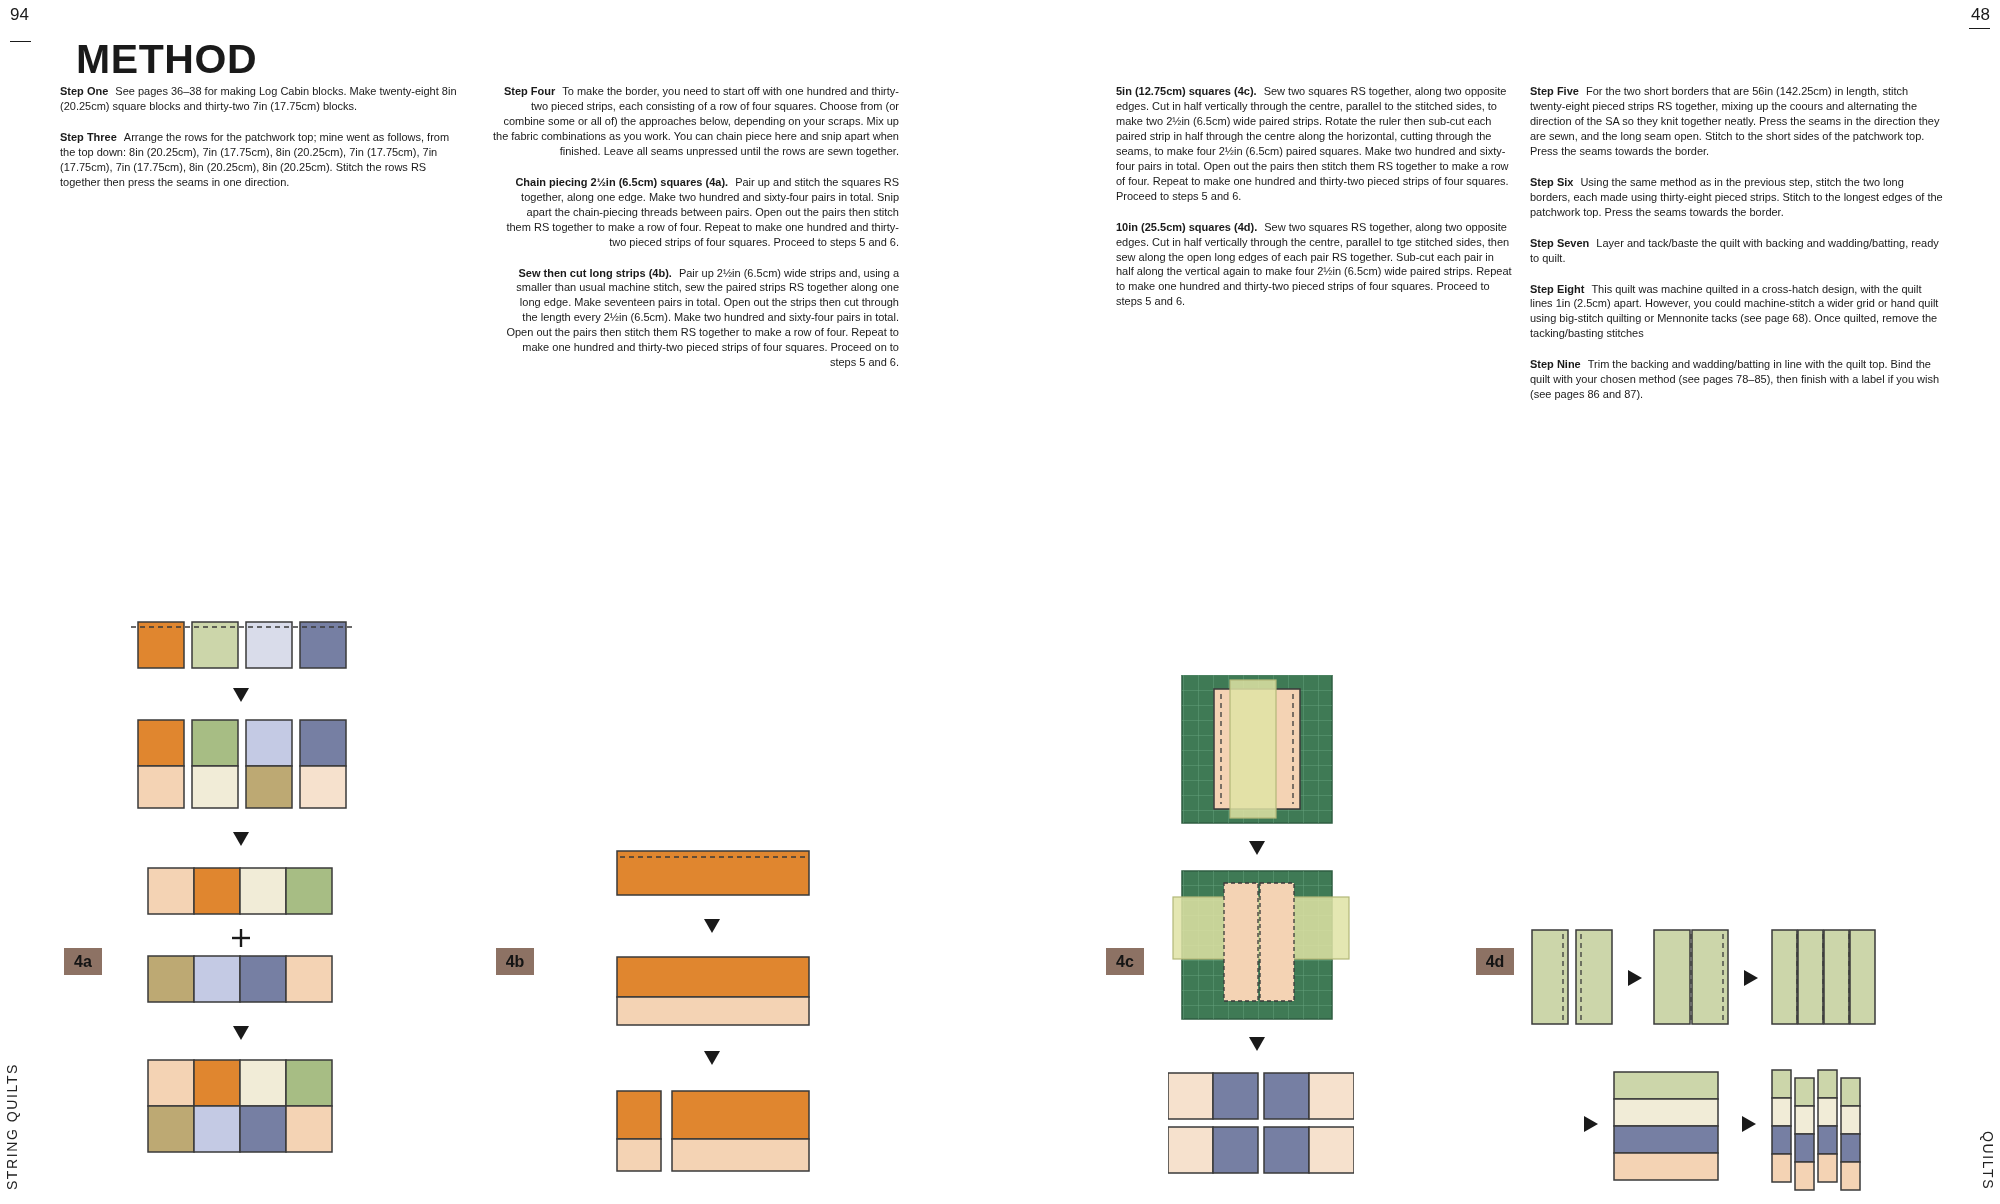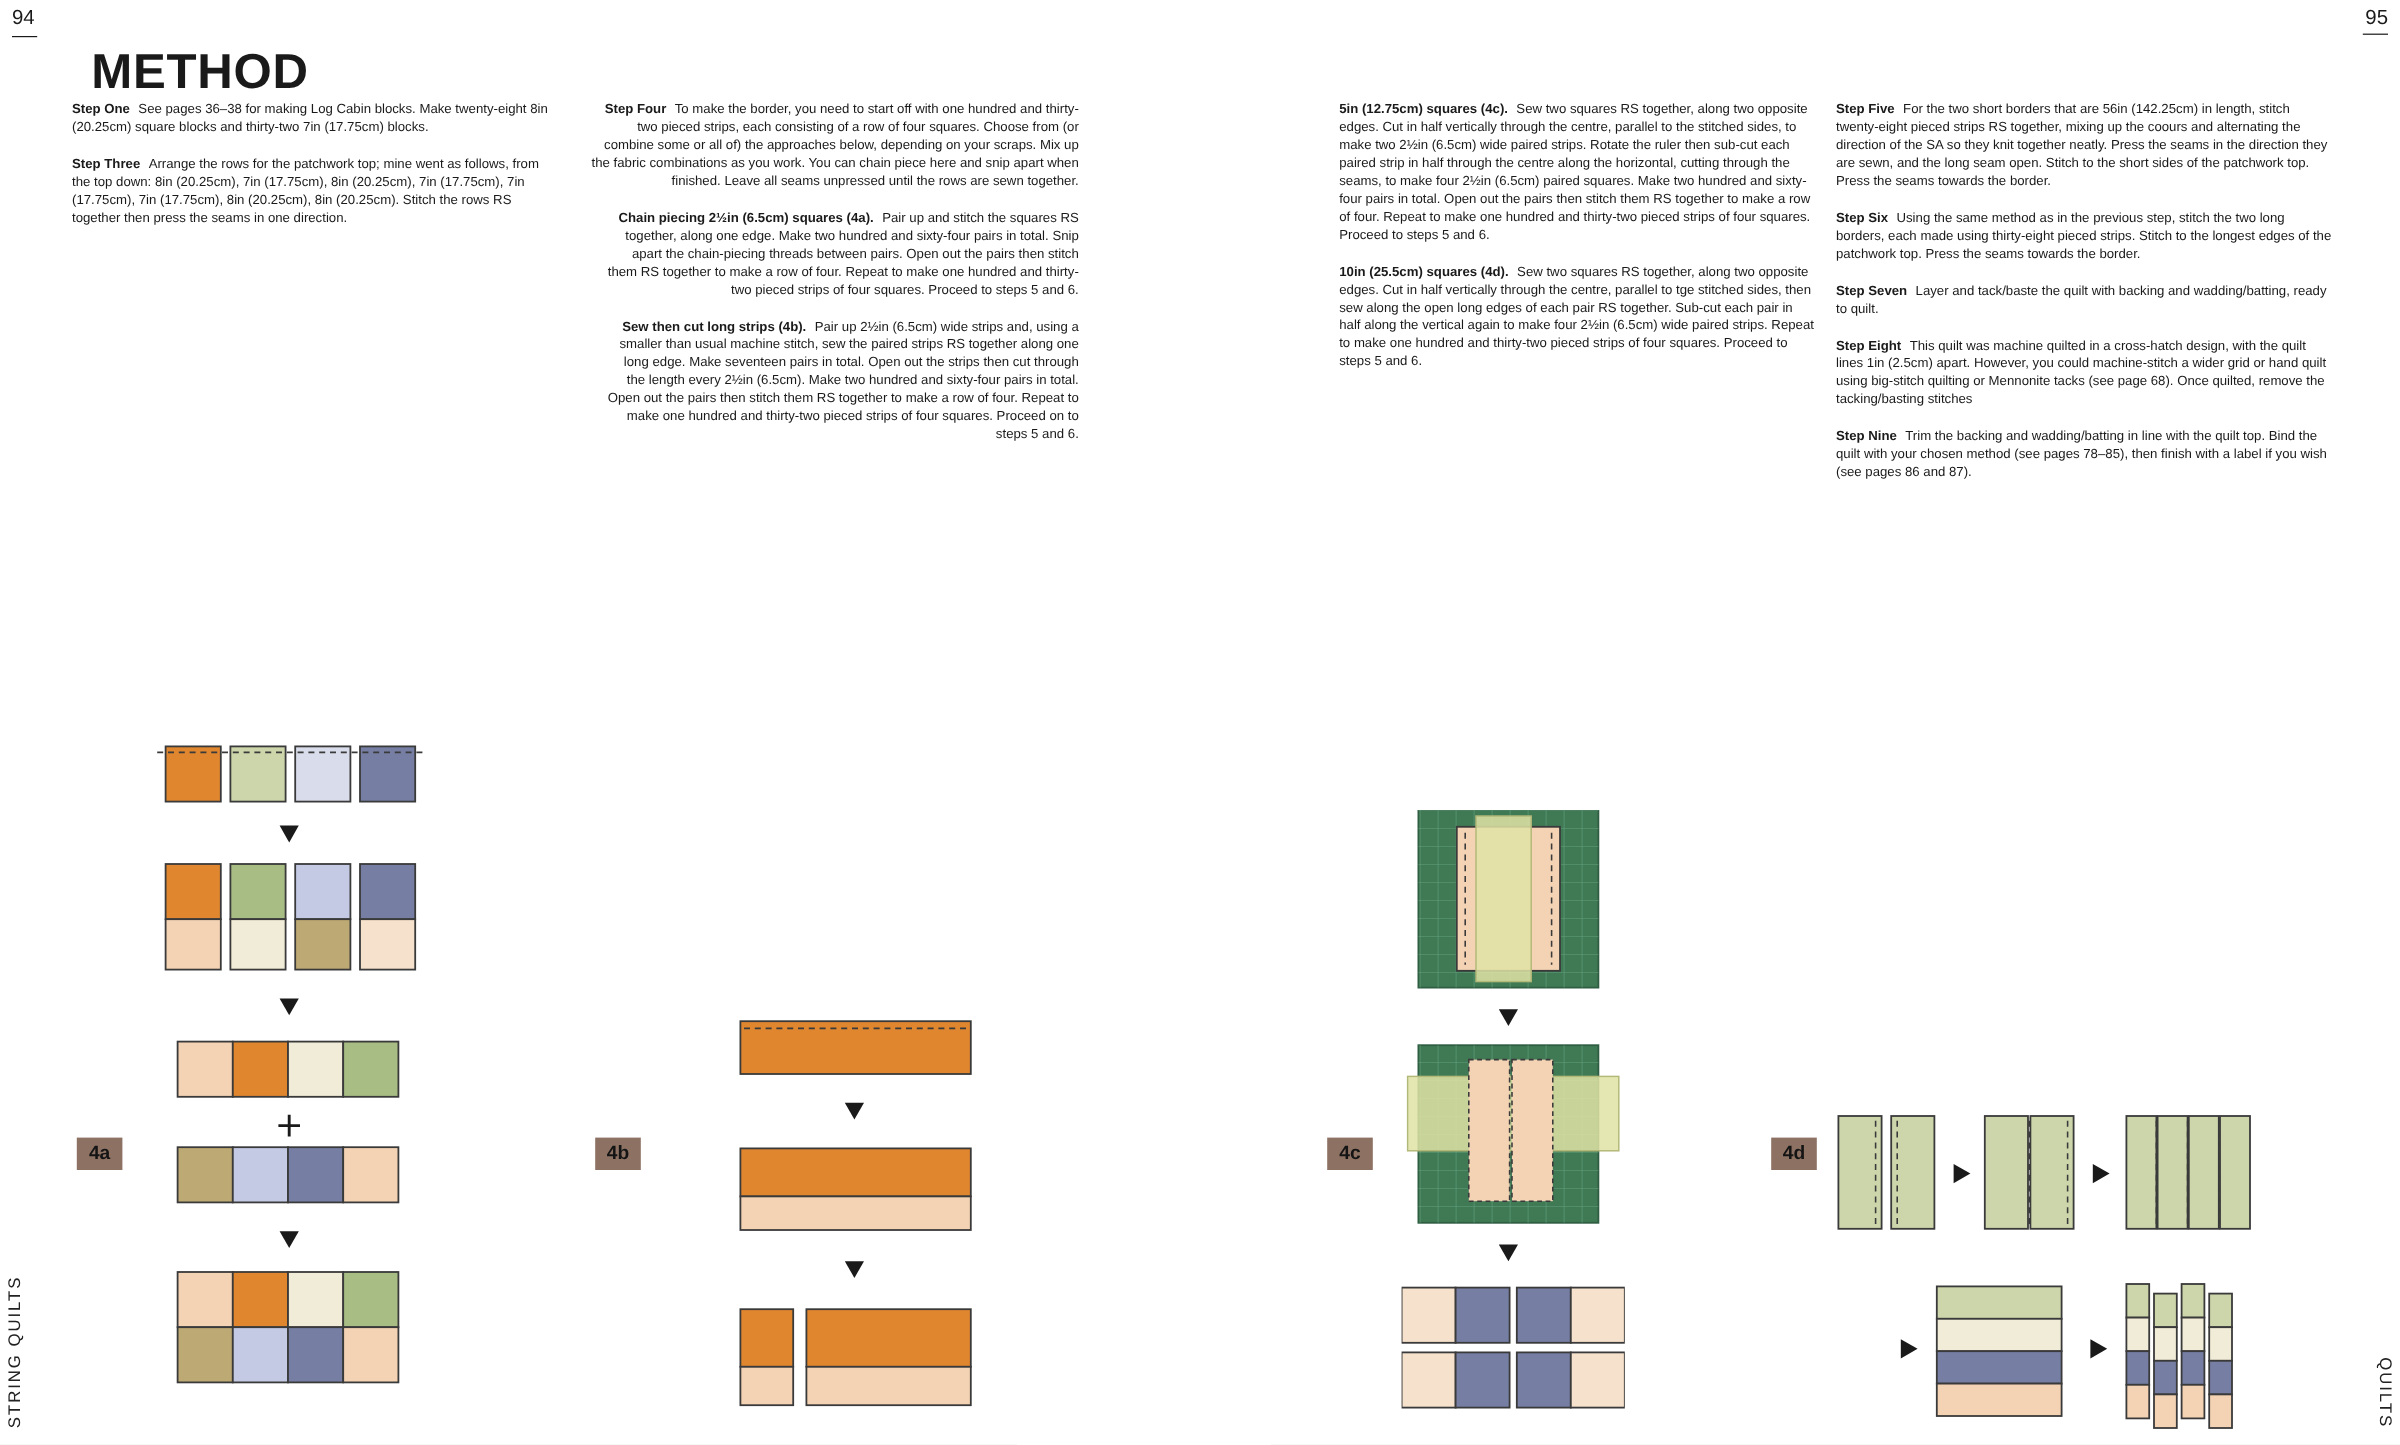--- a/index.html
+++ b/index.html
@@ -2,21 +2,21 @@
 <html style="--orange: #e0862f; --peach: #f4d3b4; --peach_light: #f6e1cd; --cream: #f1ecd7; --celery: #ccd6aa; --sage: #a7bd84; --periwinkle: #c4cae4; --pale_periwinkle: #d9dcea; --slate: #767fa3; --khaki: #bda973; --mat: #3f7a55; --ruler: #dfe3a4; --label_bg: #8d7264; --outline: #3a3a3a;"><head>
 <meta charset="utf-8">
 <style>
   html,body{margin:0;padding:0;background:#e9e9e9;}
   .spread{
     position:relative;width:2000px;height:1204px;background:#ffffff;
     font-family:"Liberation Sans",sans-serif;color:#1a1a1a;overflow:hidden;
   }
   .page-num{
     position:absolute;top:6px;font-size:17px;line-height:1.1;
-    border-bottom:1.6px solid #1a1a1a;padding:0 2px 5px 0;
+    border-bottom:1.6px solid #1a1a1a;padding:0 2px 16px 0;
   }
   .page-num.left{left:10px;}
   .page-num.right{right:10px;padding:0 0 3px 2px;}
   .title{
     position:absolute;left:76px;top:36px;font-size:41px;font-weight:bold;
     letter-spacing:.6px;
   }
   .col{position:absolute;font-size:11px;line-height:1.36;}
   #col1{left:60px;top:84px;width:402px;}
   #col2{left:489px;top:84px;width:410px;text-align:right;}
@@ -41,21 +41,21 @@
   svg .stitch{stroke:var(--outline,#3a3a3a);stroke-width:1.3;stroke-dasharray:5 4;fill:none;}
   svg .stitched{fill:var(--peach,#f4d3b4);stroke:var(--outline,#3a3a3a);stroke-width:1.3;stroke-dasharray:4 3;}
   svg .arr{fill:#1a1a1a;}
 </style>
 </head>
 <body>
 
 <div class="spread">
 
   <div class="page-num left">94</div>
-  <div class="page-num right">95</div>
+  <div class="page-num right">48</div>
 
   <div class="title">METHOD</div>
 
   <div class="col" id="col1">
     <p class="para"><b class="lead">Step One</b><span>See pages 36–38 for making Log Cabin blocks. Make twenty-eight 8in (20.25cm) square blocks and thirty-two 7in (17.75cm) blocks.</span></p>
     <p class="para"><b class="lead">Step Three</b><span>Arrange the rows for the patchwork top; mine went as follows, from the top down: 8in (20.25cm), 7in (17.75cm), 8in (20.25cm), 7in (17.75cm), 7in (17.75cm), 7in (17.75cm), 8in (20.25cm), 8in (20.25cm). Stitch the rows RS together then press the seams in one direction.</span></p>
   </div>
 
   <div class="col" id="col2">
     <p class="para"><b class="lead">Step Four</b><span>To make the border, you need to start off with one hundred and thirty-two pieced strips, each consisting of a row of four squares. Choose from (or combine some or all of) the approaches below, depending on your scraps. Mix up the fabric combinations as you work. You can chain piece here and snip apart when finished. Leave all seams unpressed until the rows are sewn together.</span></p>

